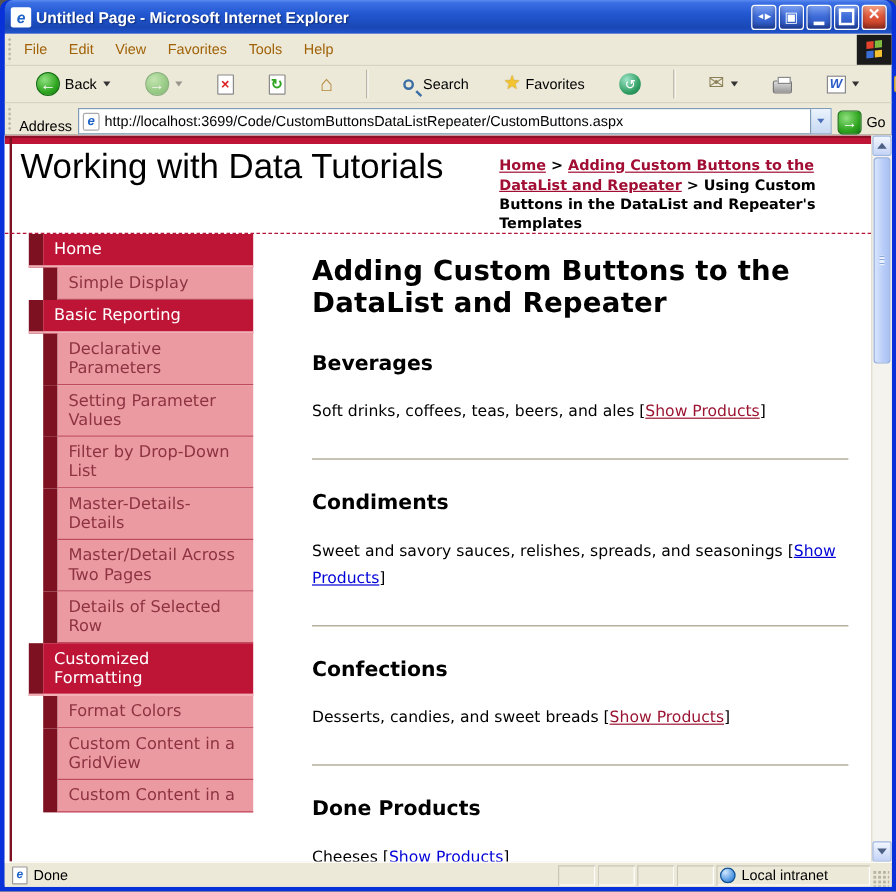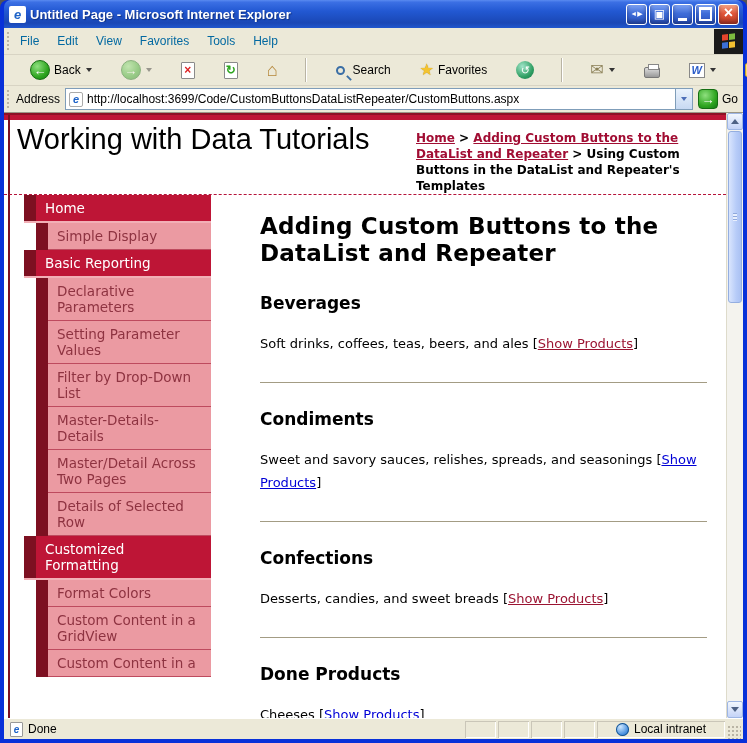--- a/index.html
+++ b/index.html
@@ -34,21 +34,21 @@
   .b-max::before{content:"";width:9px;height:9px;border:2px solid #fff;border-top-width:3px;}
   .b-close::before{content:"×";font-size:16px;font-weight:bold;margin-top:-2px;}
   
   .client{background:var(--beige);height:711px;display:flex;flex-direction:column;}
   .grip{width:5px;align-self:stretch;margin:2px 1px;
     background-image:radial-gradient(circle,#b9b4a4 1px,transparent 1.2px);
     background-size:4px 4px;background-position:1px 1px;}
   
   .menubar{height:27px;display:flex;align-items:center;border-bottom:1px solid #d8d4c4;}
   .menu-items{display:flex;flex:1;}
-  .menu-item{font-size:12px;padding:4px 9px;color:#0369a1;}
+  .menu-item{font-size:12px;padding:4px 9px;color:#a16207;}
   .winlogo{width:29px;height:25px;background:#1a1a1a;display:flex;align-items:center;
     justify-content:center;margin-left:auto;}
   .flag{width:14px;height:14px;display:grid;grid-template-columns:6px 6px;grid-gap:1px;transform:skewY(-6deg);}
   .flag i{display:block;height:6px;}
   .flag i:nth-child(1){background:#E5442C;} .flag i:nth-child(2){background:#7EBB3F;}
   .flag i:nth-child(3){background:#3B6FD6;} .flag i:nth-child(4){background:#F3C031;}
   
   .toolbar{height:31px;display:flex;align-items:center;gap:19px;padding-right:4px;
     border-bottom:1px solid #d8d4c4;}
   .tool{display:flex;align-items:center;gap:4px;padding:2px 5px;font-size:12px;color:#000;}
@@ -89,21 +89,21 @@
   .book{width:14px;height:15px;background:linear-gradient(90deg,#6E4220 25%,#8B5A2B 25%);
     border:1px solid #4E2E14;border-radius:1px 3px 3px 1px;position:relative;}
   .book::after{content:"";position:absolute;right:-3px;bottom:-2px;width:6px;height:6px;
     border:2px solid #3A6EA5;border-radius:50%;background:#fff;}
   .gridico{width:14px;height:14px;
     background:repeating-linear-gradient(0deg,#9a9a9a 0 1px,transparent 1px 4px),
                repeating-linear-gradient(90deg,#9a9a9a 0 1px,transparent 1px 4px);position:relative;}
   .gridico::after{content:"";position:absolute;right:0;bottom:0;width:0;height:0;
     border-left:4px solid transparent;border-top:7px solid #E8B800;transform:rotate(18deg);}
   
-  .addressbar{height:27px;display:flex;align-items:center;gap:5px;padding-right:5px;
+  .addressbar{height:27px;display:flex;align-items:flex-end;gap:5px;padding-right:5px;
     border-bottom:1px solid #9a9687;}
   .addr-label{font-size:12px;color:#000;}
   .addr-field{flex:1;height:22px;background:#fff;border:1px solid var(--inputborder);
     display:flex;align-items:center;padding-left:3px;}
   .addr-ico{width:14px;height:15px;background:#fff;border:1px solid #aaa;border-radius:2px;color:#1E63C8;
     font-weight:bold;font-size:11px;font-style:italic;display:flex;align-items:center;justify-content:center;margin-right:4px;flex:0 0 auto;}
   .addr-input{flex:1;border:none;outline:none;font-family:"Liberation Sans",sans-serif;font-size:12px;color:#000;height:15px;}
   .addr-drop{width:17px;height:20px;background:linear-gradient(180deg,#EAF3FD,#C7D9F2);
     border-left:1px solid var(--inputborder);display:flex;align-items:center;justify-content:center;}
   .addr-drop .caret{border-top-color:#4D6FB8;}
@@ -158,21 +158,21 @@
   .thumb::after{content:"";position:absolute;left:4px;right:4px;top:50%;height:8px;margin-top:-4px;
     background:repeating-linear-gradient(180deg,#8FA8DC 0 1px,#E8EFFD 1px 3px);}
   
   .statusbar{height:21px;background:var(--beige);display:flex;align-items:center;
     border-top:1px solid #fff;box-shadow:0 -2px 0 #d8d4c4;padding:0 2px;font-size:12px;}
   .sb-left{display:flex;align-items:center;gap:5px;flex:1;padding-left:4px;}
   .sb-ico{width:13px;height:15px;background:#fff;border:1px solid #999;border-radius:1px;color:#1E63C8;
     font-weight:bold;font-size:10px;font-style:italic;display:flex;align-items:center;justify-content:center;}
   .sb-pane{width:31px;height:17px;box-shadow:inset 1px 1px 0 #cac6b8, inset -1px -1px 0 #fff;margin-left:2px;}
   .sb-right{width:128px;height:17px;display:flex;align-items:center;gap:5px;margin-left:2px;
-    box-shadow:inset 1px 1px 0 #cac6b8, inset -1px -1px 0 #fff;padding-left:19px;}
+    box-shadow:inset 1px 1px 0 #cac6b8, inset -1px -1px 0 #fff;padding-left:3px;}
   .globe{width:13px;height:13px;border-radius:50%;flex:0 0 auto;
     background:radial-gradient(circle at 35% 30%,#CFE8FF,#4E93E0 60%,#1A5FB0);
     box-shadow:inset 0 0 0 1px #14528F;}
   .gripcorner{width:14px;height:14px;margin-left:2px;align-self:flex-end;
     background-image:radial-gradient(circle,#b9b4a4 1.2px,transparent 1.4px);
     background-size:4px 4px;}
 </style>
 </head>
 <body>
 

